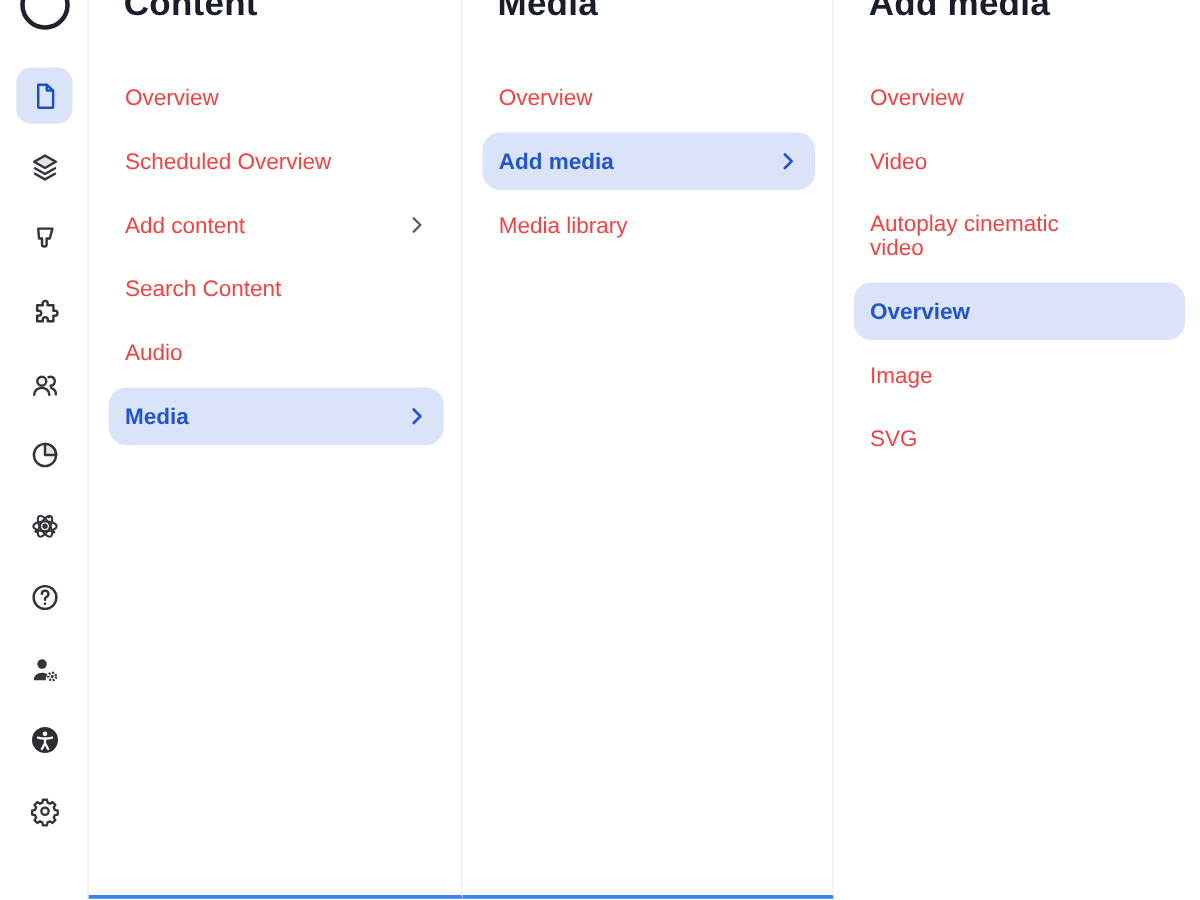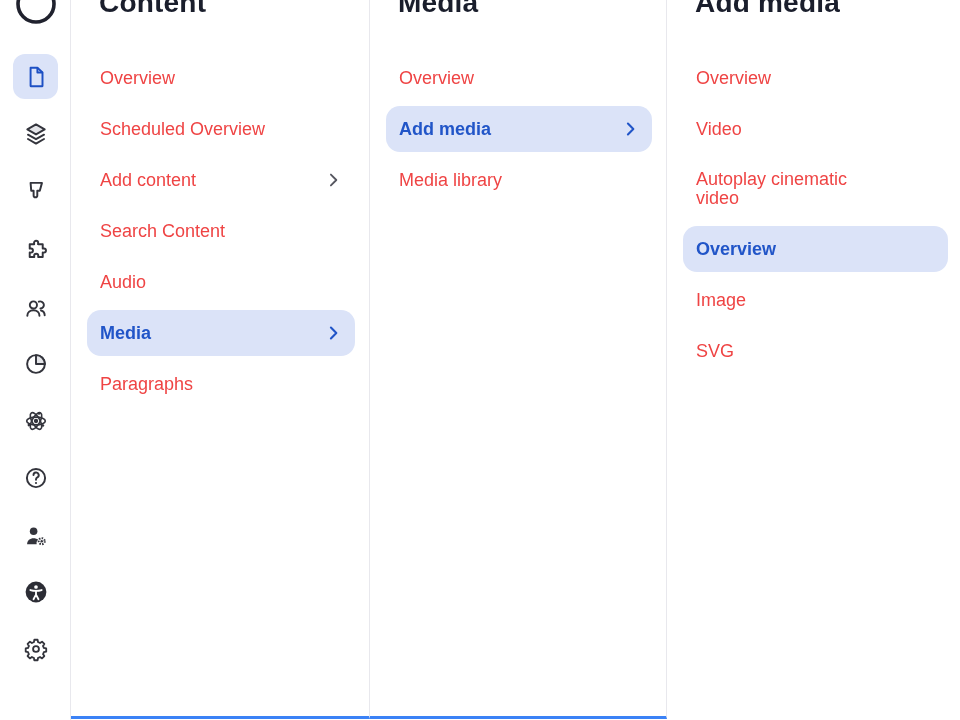--- a/index.html
+++ b/index.html
@@ -184,23 +184,20 @@
         <span class="label">Audio</span>
         </a>
       <a class="item active">
         <span class="label">Media</span>
         <span class="chev">
           <svg width="20" height="20" viewBox="0 0 24 24" fill="none" stroke="currentColor" stroke-width="2.5" stroke-linecap="round" stroke-linejoin="round">
               <path d="M9.5 5.5 16 12l-6.5 6.5"></path>
             </svg>
         </span>
         </a>
-      <a class="item">
-        <span class="label">Paragraphs</span>
-        </a>
     </div>
   </section>
 
   <section class="panel bordered" style="left:370px; width:297px; height:719px;">
     <h2 class="panel-title">Media</h2>
     <div class="menu">
       <a class="item">
         <span class="label">Overview</span>
         </a>
       <a class="item active">

